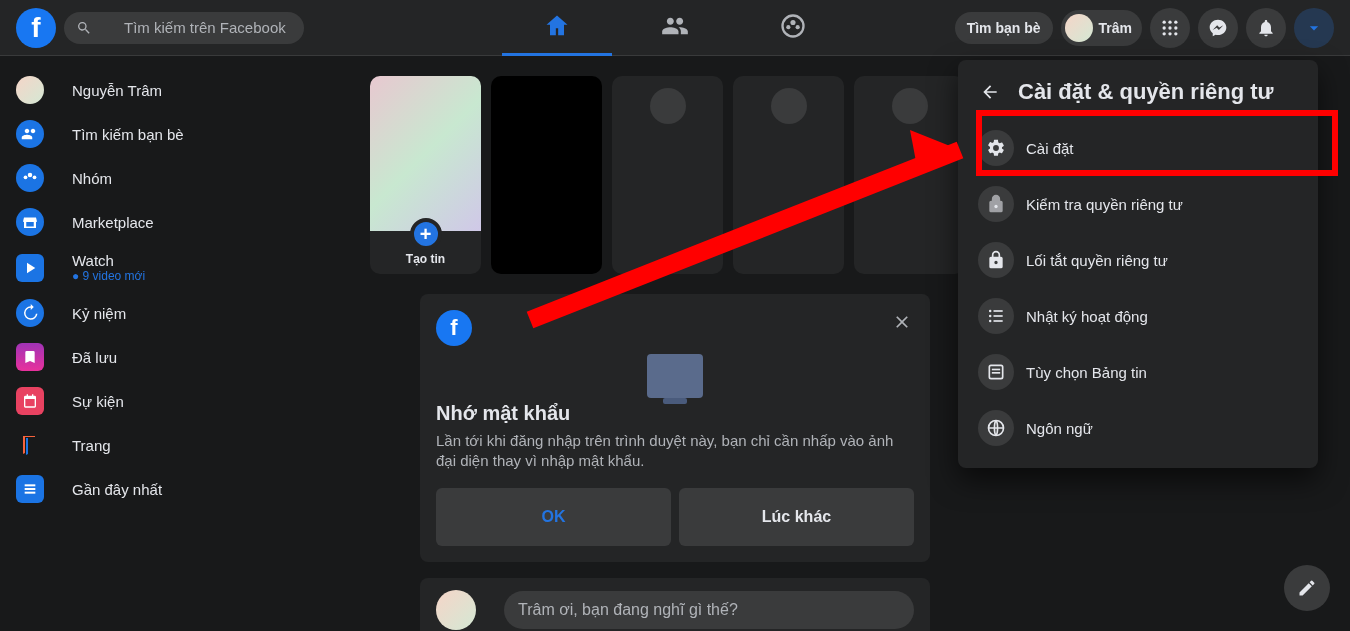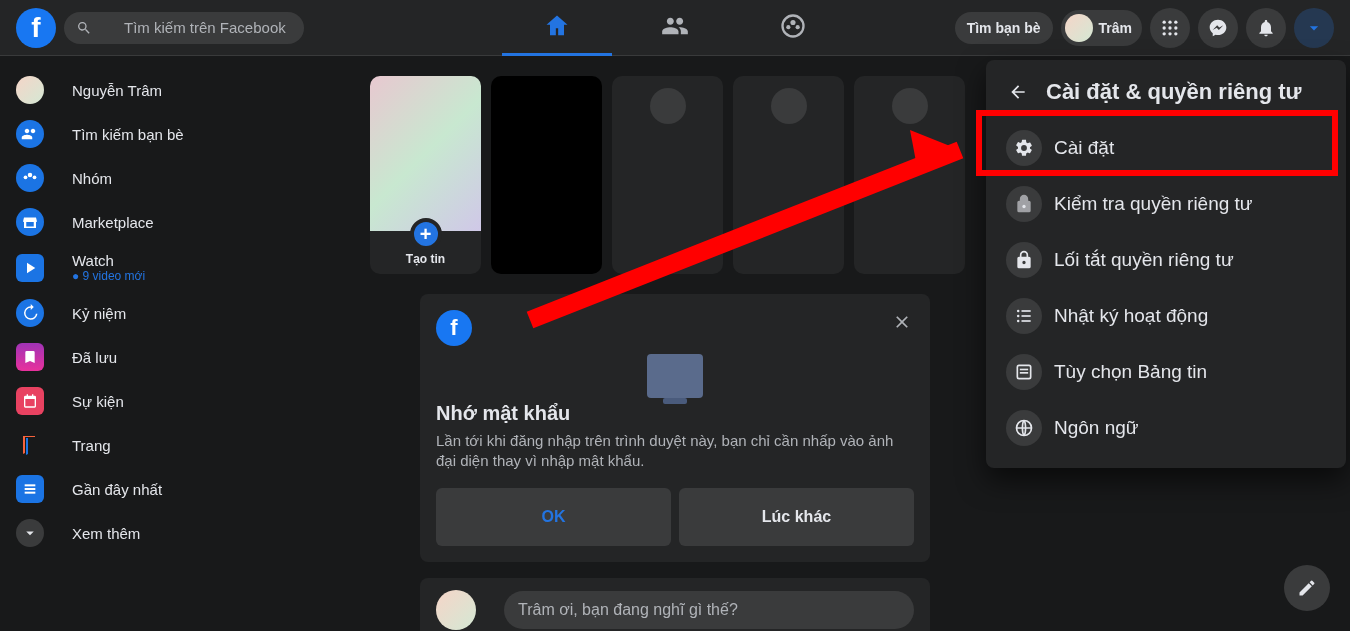--- a/index.html
+++ b/index.html
@@ -55,29 +55,29 @@
 .card-text { font-size: 15px; color: #b0b3b8; margin-bottom: 16px; line-height: 1.35; }
 .card-btns { display: flex; gap: 8px; }
 .btn { flex: 1; padding: 20px; border-radius: 6px; text-align: center; font-weight: 600; cursor: pointer; }
 .btn-primary { background: #3a3b3c; color: #2374e1; }
 .btn-secondary { background: #3a3b3c; color: #e4e6eb; }
 
 .composer { background: #242526; border-radius: 8px; padding: 12px 16px; margin: 0 50px; display: flex; align-items: center; gap: 28px; }
 .composer-input { flex: 1; background: #3a3b3c; border-radius: 20px; padding: 10px 14px; color: #b0b3b8; font-size: 16px; }
 
 
-.dropdown { position: absolute; right: 4px; top: 60px; width: 360px; background: #242526; border-radius: 8px; box-shadow: 0 12px 28px rgba(0,0,0,.6); padding: 12px; z-index: 20; }
+.dropdown { position: absolute; right: 32px; top: 60px; width: 360px; background: #242526; border-radius: 8px; box-shadow: 0 12px 28px rgba(0,0,0,.6); padding: 12px; z-index: 20; }
 .dd-header { display: flex; align-items: center; gap: 12px; padding: 4px 4px 12px; }
 .dd-back { width: 32px; height: 32px; display: flex; align-items: center; justify-content: center; cursor: pointer; border-radius: 50%; }
 .dd-back svg { fill: #e4e6eb; width: 20px; height: 20px; }
 .dd-title { font-size: 22px; font-weight: 700; }
 .dd-item { display: flex; align-items: center; gap: 12px; padding: 10px 8px; border-radius: 8px; cursor: pointer; }
 .dd-icon { width: 36px; height: 36px; border-radius: 50%; background: #3a3b3c; display: flex; align-items: center; justify-content: center; }
 .dd-icon svg { width: 20px; height: 20px; fill: #e4e6eb; }
-.dd-label { font-size: 19px; font-weight: 500; }
+.dd-label { font-size: 15px; font-weight: 500; }
 
 
 .annot-box { position: absolute; border: 6px solid red; pointer-events: none; z-index: 30; }
 .annot-arrow { position: absolute; pointer-events: none; z-index: 31; }
 
 .fab { position: absolute; right: 20px; bottom: 20px; width: 46px; height: 46px; border-radius: 50%; background: #3a3b3c; display: flex; align-items: center; justify-content: center; cursor: pointer; }
 .fab svg { fill: #e4e6eb; width: 20px; height: 20px; }
 </style>
 </head>
 <body>
@@ -225,28 +225,20 @@
   <div class="sidebar-item">
       <div class="sb-icon" style="background:#1b74e4;border-radius:6px">
         <svg viewBox="0 0 24 24" fill="#fff" width="16" height="16">
           <rect x="4" y="5" width="16" height="3"></rect>
           <rect x="4" y="10.5" width="16" height="3"></rect>
           <rect x="4" y="16" width="16" height="3"></rect>
         </svg>
       </div>
       <span class="sb-label">Gần đây nhất</span>
     </div>
-  <div class="sidebar-item">
-      <div class="sb-icon" style="background:#3a3b3c">
-        <svg viewBox="0 0 24 24" fill="#e4e6eb" width="18" height="18">
-          <path d="M7 10l5 5 5-5z"></path>
-        </svg>
-      </div>
-      <span class="sb-label">Xem thêm</span>
-    </div>
 </div>
 
 <div class="main">
   <div class="stories">
     <div class="story">
       <div class="story-img"></div>
       <div class="story-plus">+</div>
       <div class="story-label">Tạo tin</div>
     </div>
     <div class="story">

